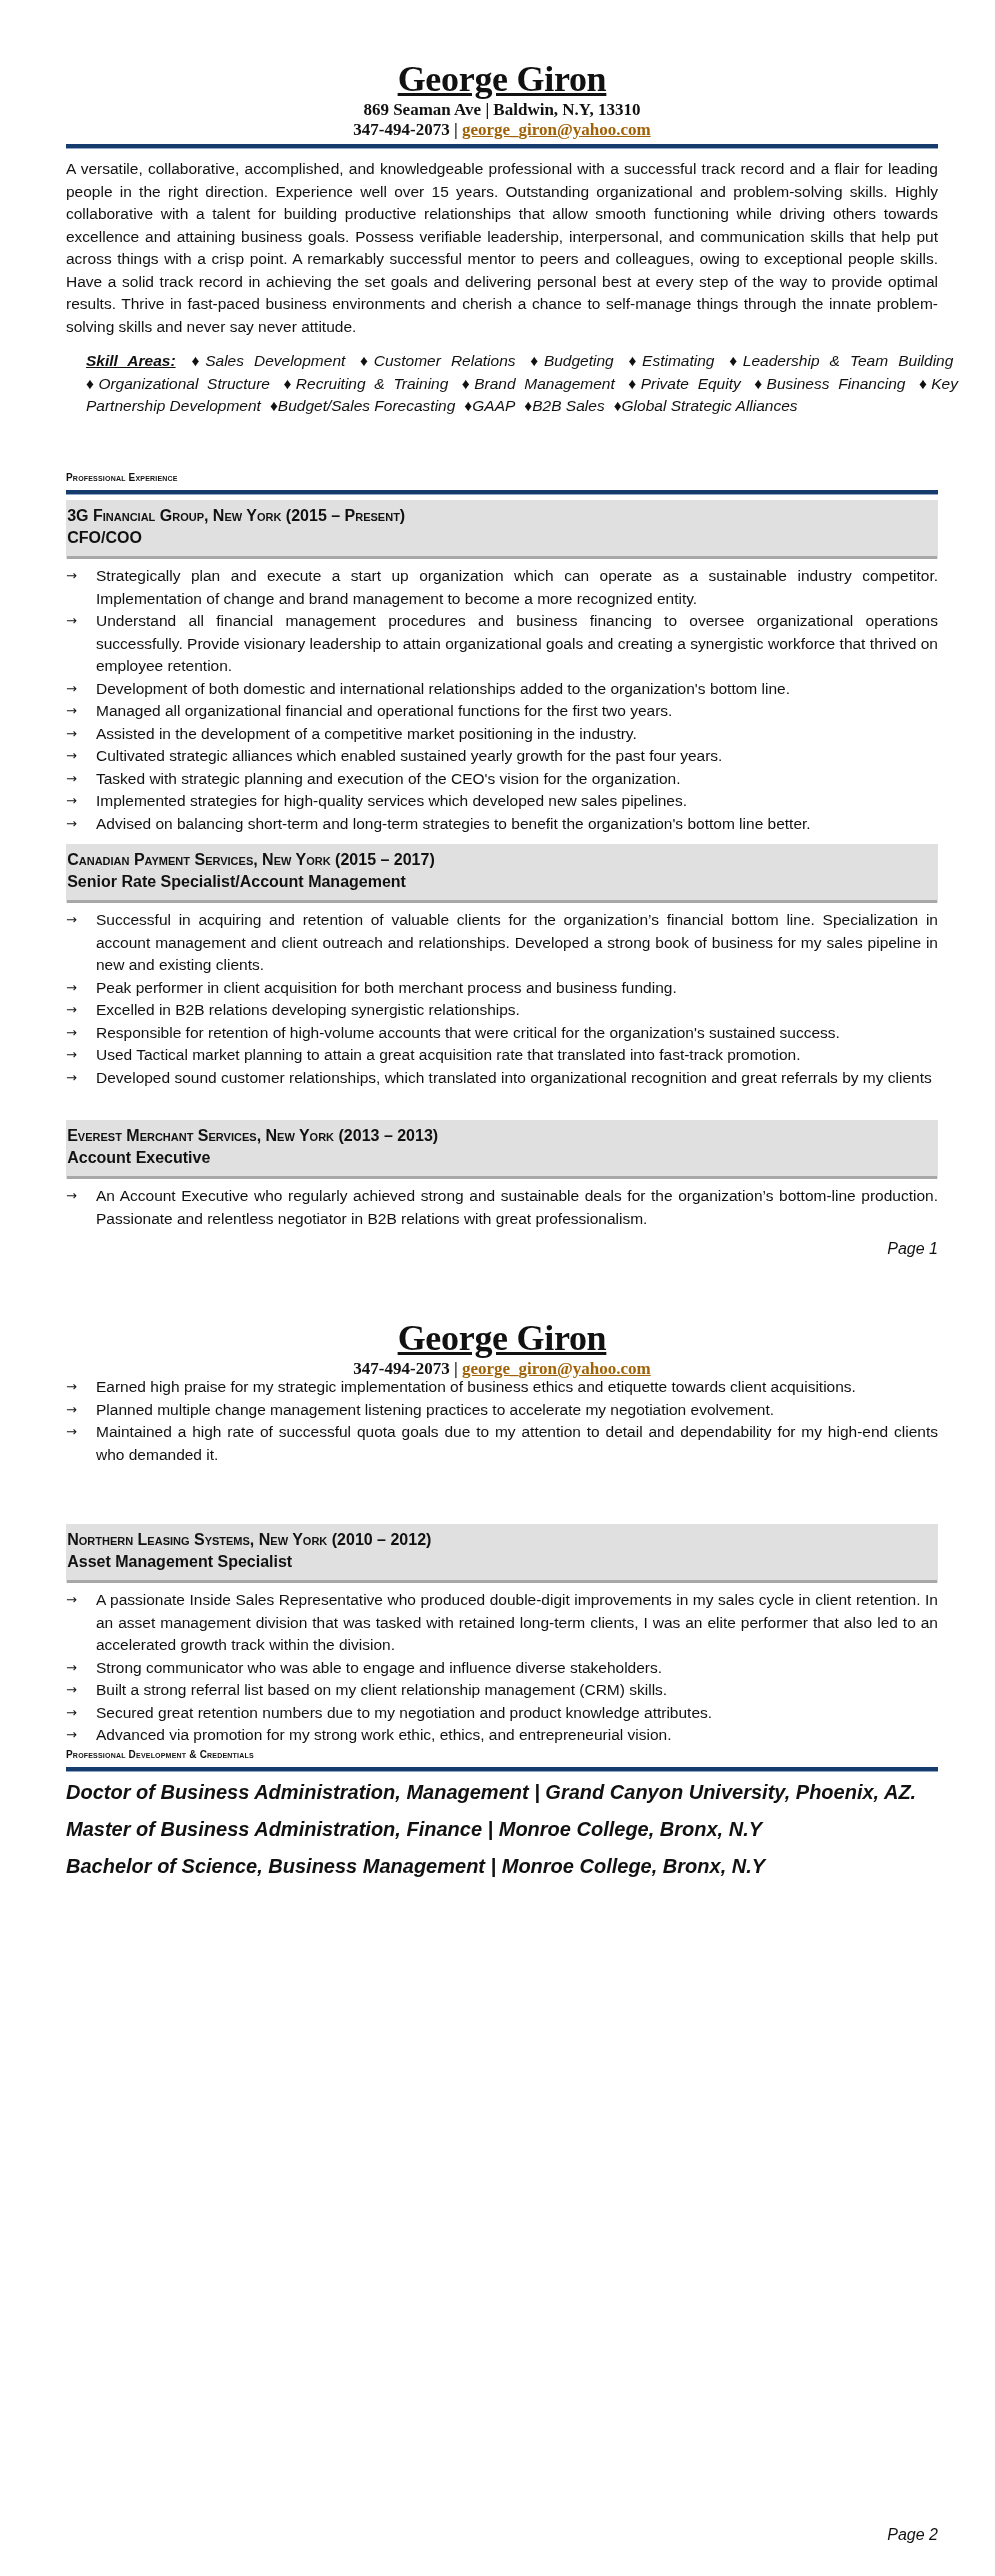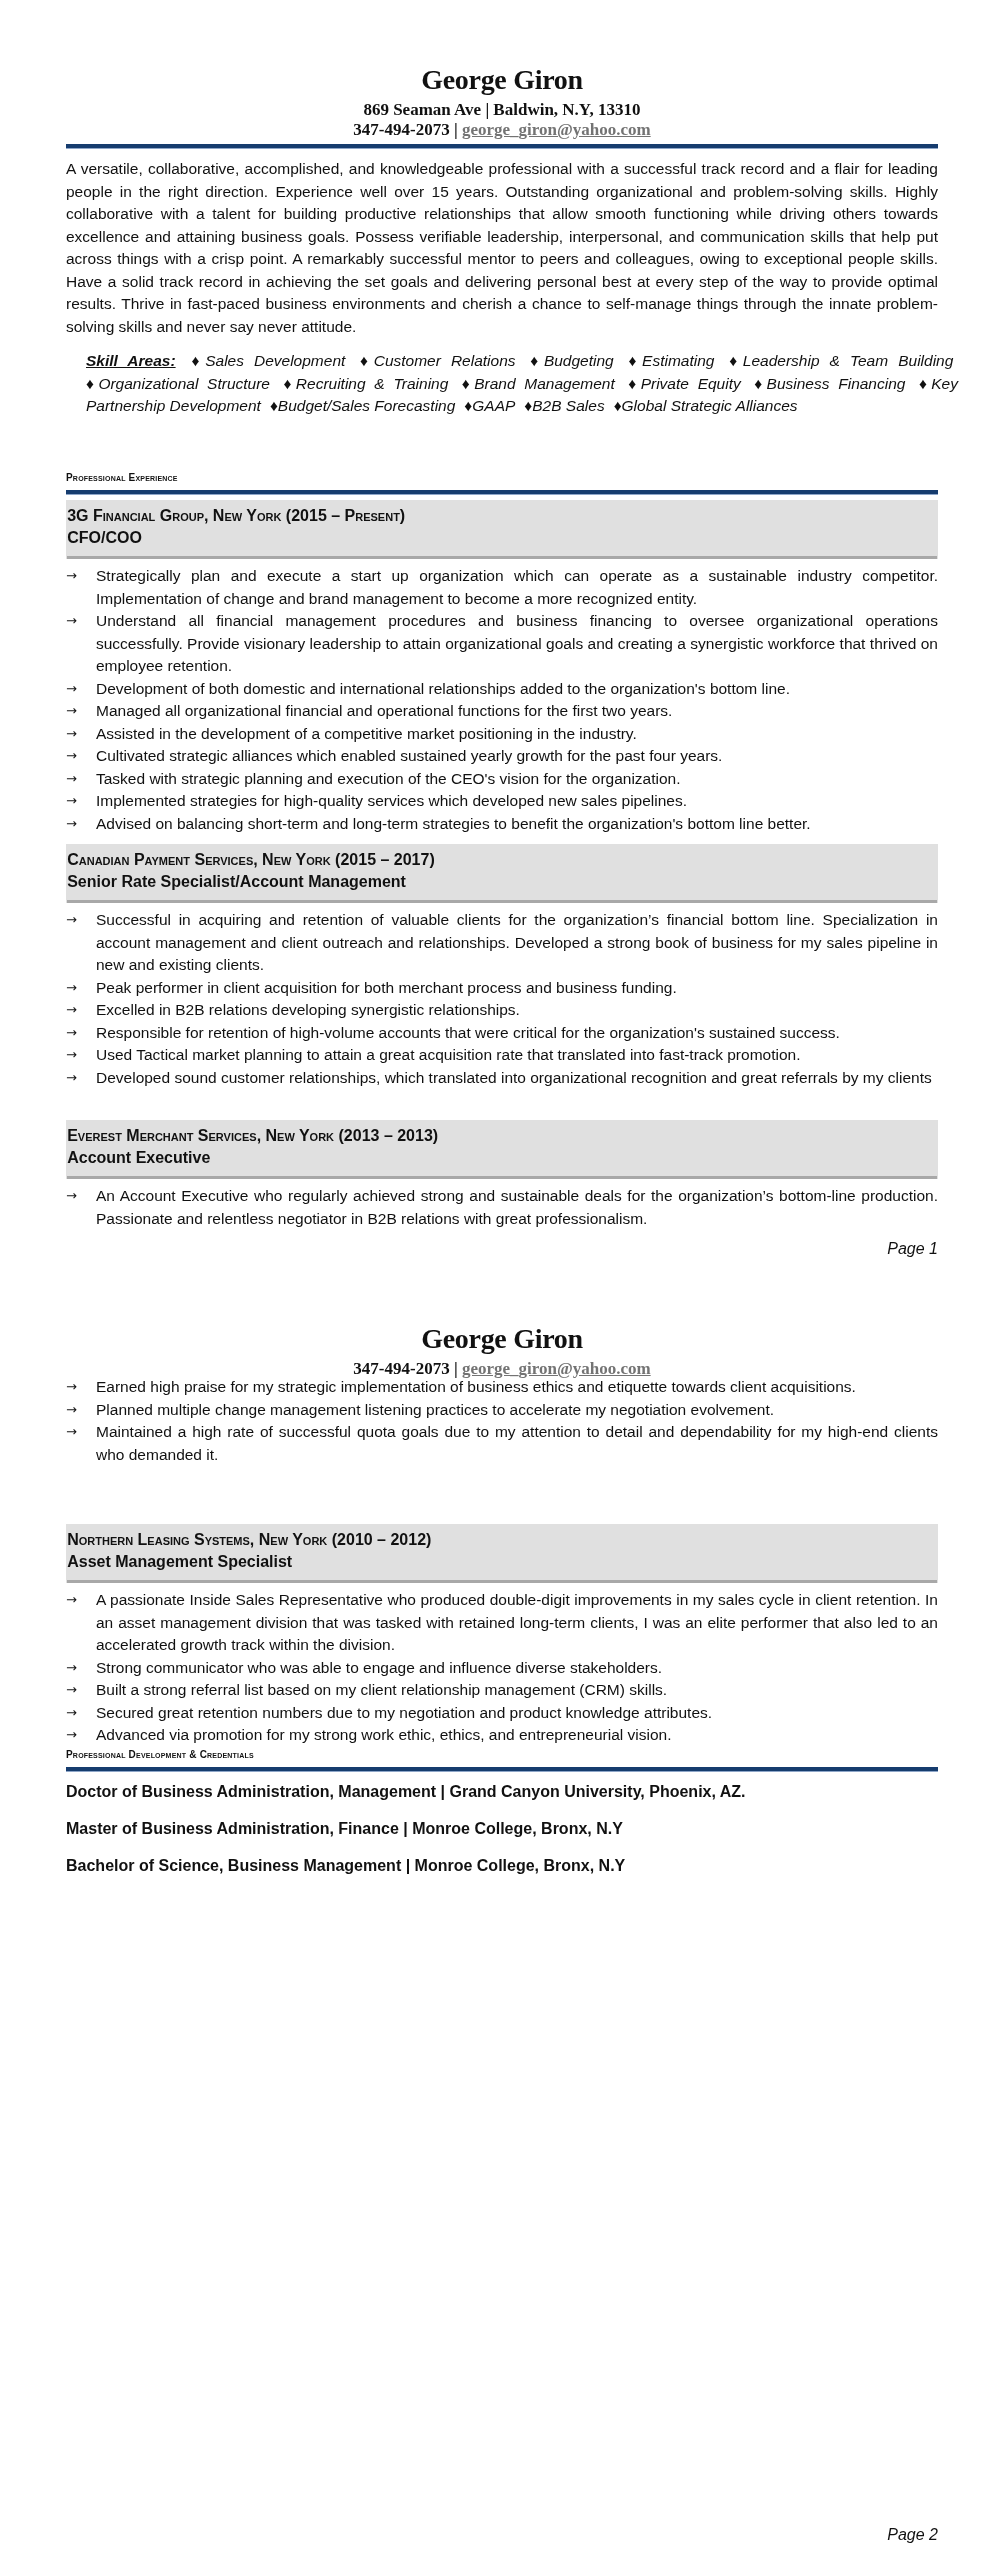--- a/index.html
+++ b/index.html
@@ -1,36 +1,36 @@
 <!DOCTYPE html>
 <html style="font-size:9.4px"><head>
 <meta charset="utf-8">
 <style>
   html, body { margin: 0; padding: 0; background: #ffffff; }
   body { width: 995px; height: 2576px; position: relative; font-family: "Liberation Sans", sans-serif; color: #111; }
   .page { position: absolute; left: 0; width: 995px; }
   .content { position: absolute; left: 66px; width: 872px; }
-  .name { font-family: "Liberation Serif", serif; font-weight: bold; font-size: 28px; text-align: center; line-height: 41px; margin: 0; letter-spacing: -0.3px; }
+  .name { font-family: "Liberation Serif", serif; font-weight: bold; font-size: 36px; text-align: center; line-height: 41px; margin: 0; letter-spacing: -0.3px; text-decoration: underline; }
   .contact { font-family: "Liberation Serif", serif; font-weight: bold; font-size: 17px; text-align: center; line-height: 20px; }
-  .contact a { color: #737373; text-decoration: underline; margin-top: 44px; }
+  .contact a { color: #a16207; text-decoration: underline; margin-top: 44px; }
   .rule-blue { height: 4.1px; background: #163c6e; border-bottom: 1.2px solid #8ea6c8; }
   .summary { font-size: 15.5px; line-height: 22.5px; text-align: justify; margin: 0; }
   .skills { font-size: 15.5px; line-height: 22.5px; text-align: justify; font-style: italic; margin: 0; }
   .skills .label { font-weight: bold; text-decoration: underline; margin-right: 5.9px; }
   .skills .item { margin-right: 4.7px; }
   .section-title { font-weight: bold; font-size: 10px; text-align: left; font-variant: small-caps; letter-spacing: 0.2px; line-height: 20px; }
   .job-head { background: #e0e0e0; padding: 4.7px 1.2px 0 1.2px; }
   .job-head .company { font-weight: bold; font-size: 16px; font-variant: small-caps; line-height: 22px; }
   .job-head .title { font-weight: bold; font-size: 16px; line-height: 22px; }
   .job-head .bar { height: 3.5px; background: #a8a8a8; margin-top: 7px; margin-bottom: 3.5px; }
   ul.bullets { list-style: none; margin: 5.9px 0 0 0; padding: 0; }
   ul.bullets li { position: relative; padding-left: 30px; font-size: 15.5px; line-height: 22.5px; text-align: justify; }
   ul.bullets li .arrow { position: absolute; left: 0; top: 0; font-family: "DejaVu Sans", sans-serif; font-size: 13px; }
   .page-num { position: absolute; right: 57px; font-style: italic; font-size: 16px; }
-  .cred { font-weight: bold; font-size: 16px; line-height: 22px; margin: 0 0 15px 0; }
+  .cred { font-weight: bold; font-size: 20px; line-height: 22px; margin: 0 0 15px 0; font-style: italic; }
 </style>
 </head>
 <body>
 
 <div class="page" style="top:0;height:1288px;">
   <div class="content" style="top:59px;">
     <div class="name">George Giron</div>
     <div class="contact">869 Seaman Ave | Baldwin, N.Y, 13310</div>
     <div class="contact">
       <span>347-494-2073</span><span> | </span><a href="#">george_giron@yahoo.com</a>

